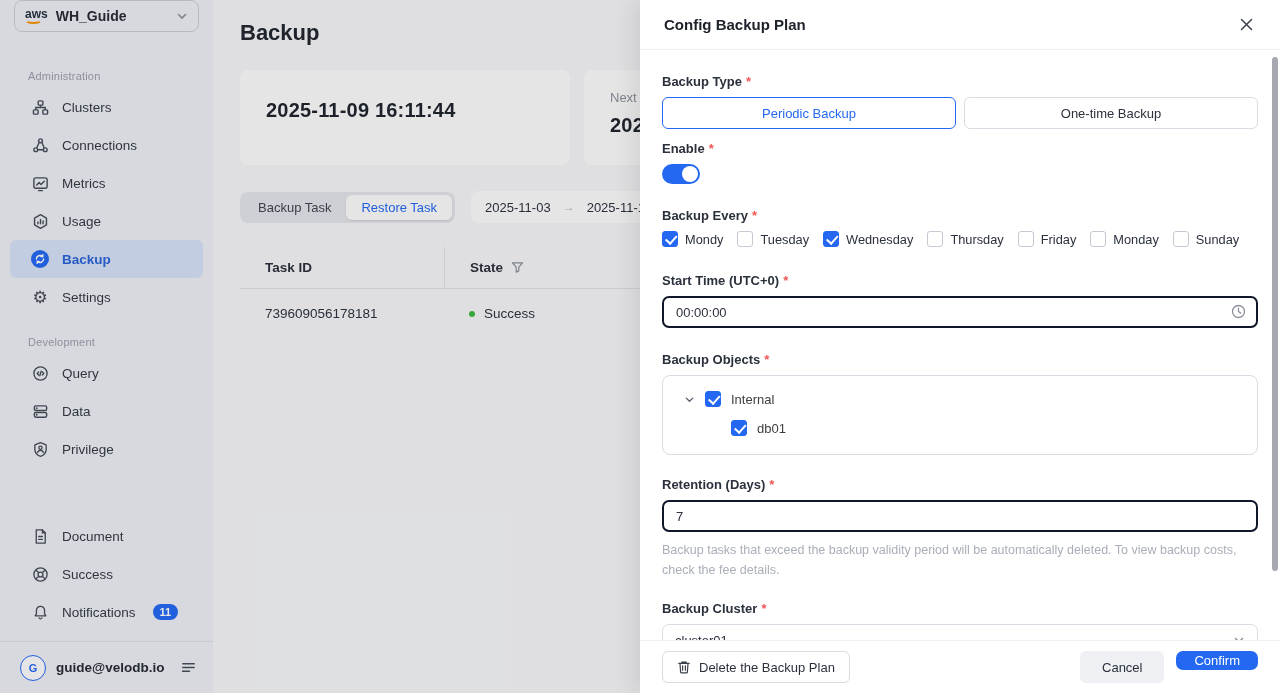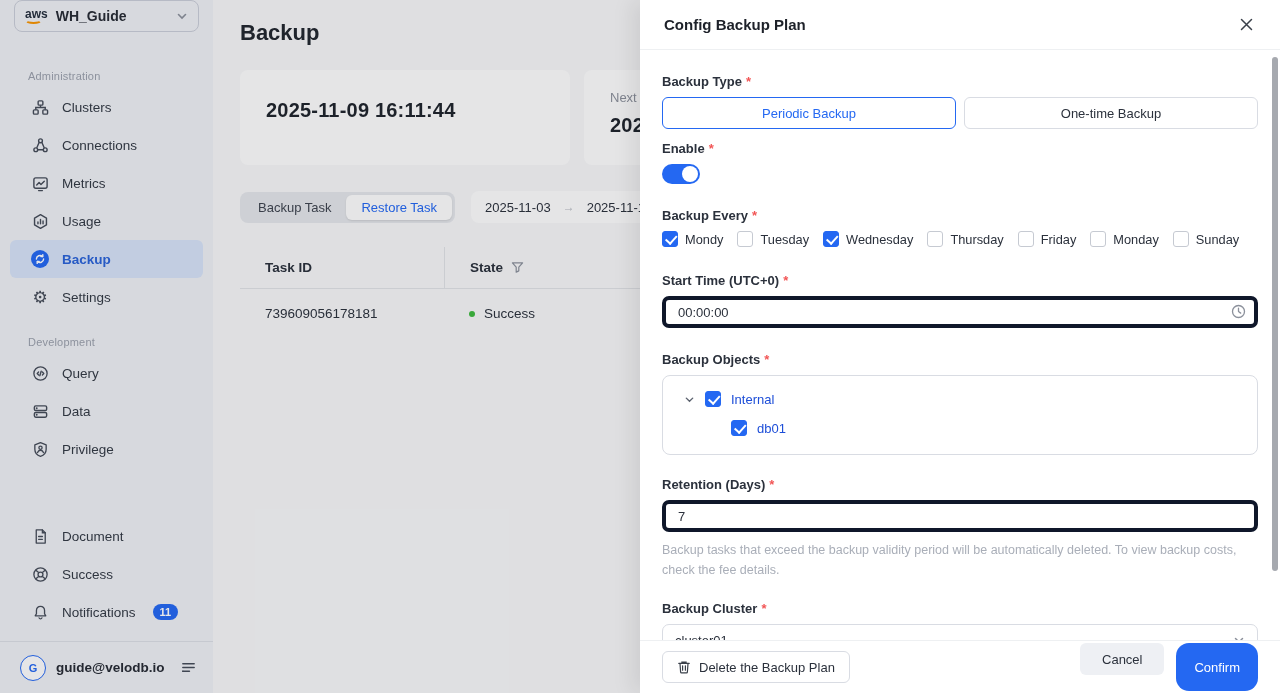--- a/index.html
+++ b/index.html
@@ -61,35 +61,35 @@
   .type-btn { flex:1; height:32px; border-radius:6px; border:1px solid #d9dce3; background:#fff; font-size:13px; color:#2b313c; display:flex; align-items:center; justify-content:center; cursor:pointer; font-family:inherit; }
   .type-btn.selected { border-color:#2468f2; color:#2468f2; }
   .toggle { width:38px; height:20px; border-radius:10px; background:#2468f2; position:relative; margin-bottom:24px; cursor:pointer; }
   .toggle::after { content:""; position:absolute; right:2px; top:2px; width:16px; height:16px; background:#fff; border-radius:50%; }
   .days-row { display:flex; align-items:flex-end; margin-bottom:26px; }
   .day { display:flex; align-items:center; gap:7px; margin-right:14px; font-size:12.8px; color:#2b313c; cursor:pointer; white-space:nowrap; }
   .cbox { width:16px; height:16px; border-radius:3px; border:1px solid #c6cad2; background:#fff; position:relative; flex:none; }
   .cbox.checked { background:#2468f2; border-color:#2468f2; }
   .cbox.checked::after { content:""; position:absolute; left:4.5px; top:1.3px; width:4.5px; height:8.5px; border:solid #fff; border-width:0 2px 2px 0; transform:rotate(42deg); }
   .input-wrap { position:relative; margin-bottom:24px; }
-  .text-input { width:100%; height:32px; border:4px solid #0f172a; border-radius:7px; padding:0 34px 0 12px; font-size:13px; color:#2b313c; background:#fff; font-family:inherit; outline:none; }
+  .text-input { width:100%; height:32px; border:2px solid #0f172a; border-radius:7px; padding:0 34px 0 12px; font-size:13px; color:#2b313c; background:#fff; font-family:inherit; outline:none; }
   .input-icon { position:absolute; right:12px; top:8px; color:#8b909b; }
   .objects-box { border:1px solid #d9dce3; border-radius:8px; padding:15px 16px 18px; margin-bottom:22px; }
-  .tree-row { display:flex; align-items:center; gap:10px; font-size:13px; color:#1d4ed8; }
+  .tree-row { display:flex; align-items:center; gap:10px; font-size:13px; color:#404040; }
   .tree-row.child { padding-left:52px; margin-top:13px; }
   .tree-row.root { padding-left:5px; }
   .tree-caret { color:#5b626e; display:flex; cursor:pointer; }
   .help { font-size:12.5px; color:#a9aeb8; line-height:1.6; margin:-16px 0 21px; }
   .select { height:32px; border:1px solid #d9dce3; border-radius:7px; display:flex; align-items:center; justify-content:space-between; padding:0 12px; font-size:13px; color:#2b313c; cursor:pointer; background:#fff; }
   .select .chev { color:#8b909b; display:flex; }
   .drawer-footer { position:absolute; bottom:0; left:0; right:0; height:53px; background:#fff; border-top:1px solid #eef0f2; display:flex; align-items:center; padding:0 22px; z-index:12; }
   .btn-delete { display:flex; align-items:center; gap:8px; height:32px; padding:0 14px; border:1px solid #d9dce3; border-radius:6px; background:#fff; font-size:13px; color:#2b313c; cursor:pointer; font-family:inherit; }
   .footer-right { margin-left:auto; display:flex; gap:12px; }
   .btn-cancel { height:32px; padding:0 22px; border:none; border-radius:6px; background:#eef0f4; font-size:13px; color:#2b313c; cursor:pointer; font-family:inherit; }
-  .btn-confirm { height:48px; padding:0 18px; border:none; border-radius:13px; background:#2468f2; font-size:13px; color:#fff; cursor:pointer; font-family:inherit; }
+  .btn-confirm { height:19px; padding:0 18px; border:none; border-radius:7px; background:#2468f2; font-size:13px; color:#fff; cursor:pointer; font-family:inherit; }
   .drawer-scrollbar { position:absolute; right:2px; top:57px; width:6px; height:514px; border-radius:3px; background:#a6a9af; z-index:13; cursor:pointer; }
   svg { display:block; }
 </style>
 </head>
 <body>
 
 <div class="app">
 
   <aside class="sidebar">
     <div class="ws">

